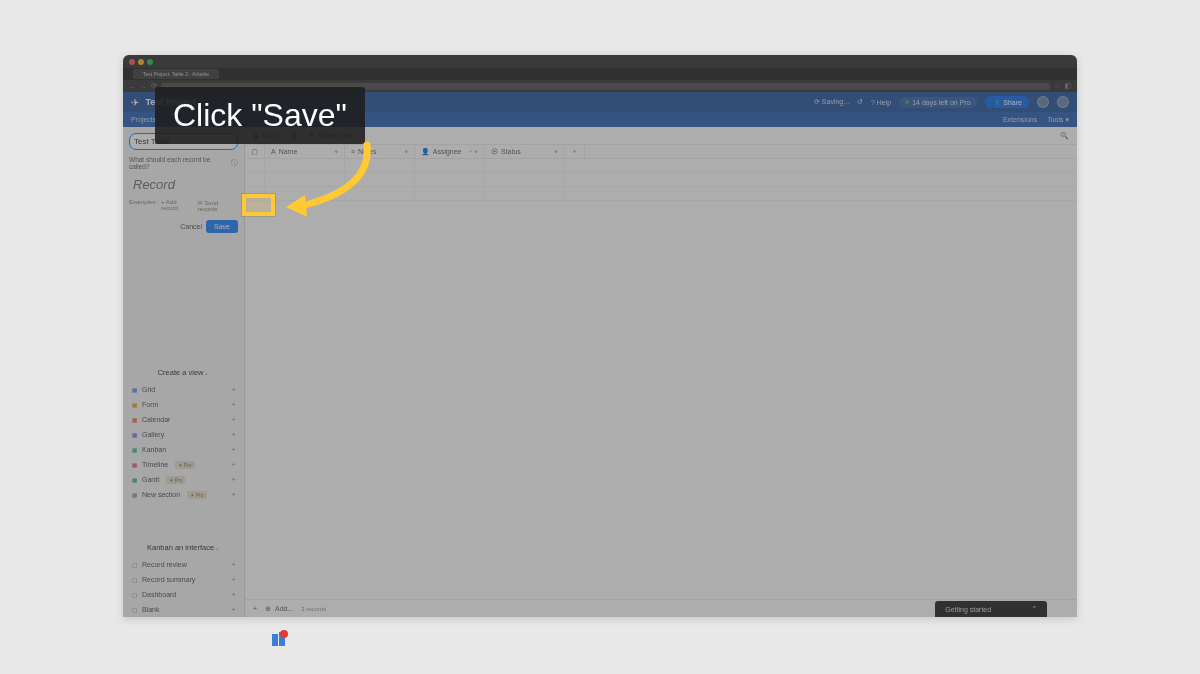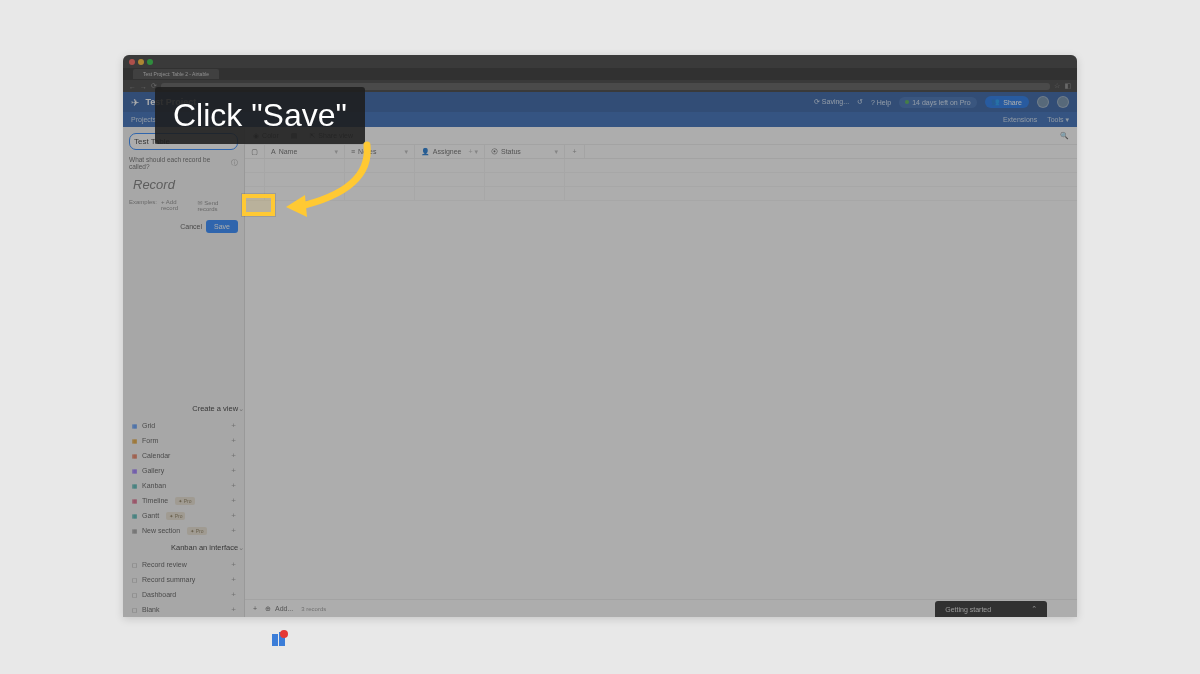--- a/index.html
+++ b/index.html
@@ -30,21 +30,21 @@
 .rename-panel { padding: 6px; }
 .rename-input { width: 100%; border: 1.5px solid #2684ff; border-radius: 7px; padding: 3px 4px; font-size: 8px; color: #333; outline: none; }
 .prompt { font-size: 6.5px; color: #666; margin: 6px 0 4px; display: flex; justify-content: space-between; align-items: center; }
 .prompt .info { color: #999; font-size: 7px; }
 .record-input { width: 100%; border: none; background: transparent; padding: 3px 4px; font-size: 13px; color: #555; font-style: italic; }
 .examples { font-size: 6px; color: #888; margin-top: 4px; display: flex; gap: 4px; }
 .buttons { display: flex; justify-content: flex-end; gap: 4px; margin-top: 8px; align-items: center; }
 .cancel { font-size: 7px; color: #555; background: none; border: none; cursor: pointer; }
 .save { font-size: 7px; color: #fff; background: #2684ff; border: none; padding: 3px 8px; border-radius: 3px; cursor: pointer; }
 .sidebar-spacer { flex: 1; }
-.section-head { padding: 5px 0; font-size: 7.5px; color: #333; display: flex; justify-content: flex-end; align-items: center; cursor: pointer; }
+.section-head { padding: 5px 8px; font-size: 7.5px; color: #333; display: flex; justify-content: center; align-items: center; cursor: pointer; margin-top: 36px; }
 .chev { color: #999; font-size: 7px; }
 .view-item { display: flex; align-items: center; padding: 3px 8px; font-size: 7px; color: #555; justify-content: space-between; cursor: pointer; }
 .view-item .vi-left { display: flex; align-items: center; gap: 4px; }
 .vi-icon { width: 7px; height: 7px; display: inline-flex; align-items: center; justify-content: center; font-size: 6px; }
 .pro-badge { background: #e8e0d0; color: #8a7a5a; font-size: 5px; padding: 1px 3px; border-radius: 2px; margin-left: 3px; }
 .plus { color: #999; font-size: 8px; }
 .main { flex: 1; background: #fff; position: relative; }
 .toolbar { height: 18px; border-bottom: 1px solid #eee; display: flex; align-items: center; padding: 0 8px; gap: 12px; font-size: 7px; color: #666; }
 .toolbar-item { display: flex; align-items: center; gap: 3px; cursor: pointer; }
 .search-icon { margin-left: auto; color: #999; cursor: pointer; }

